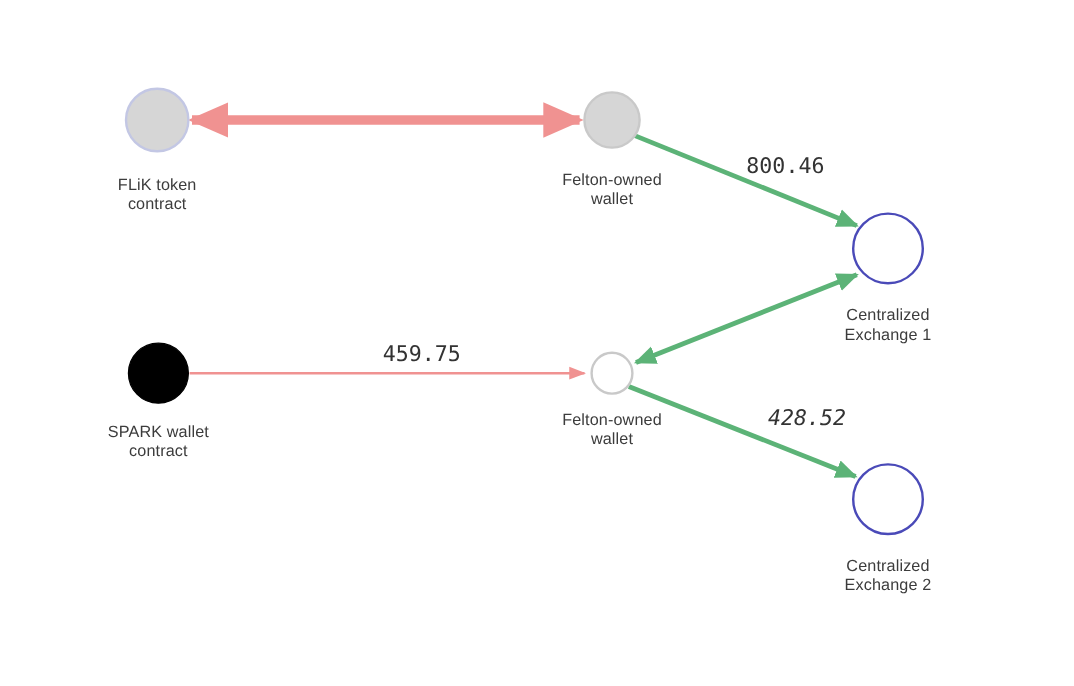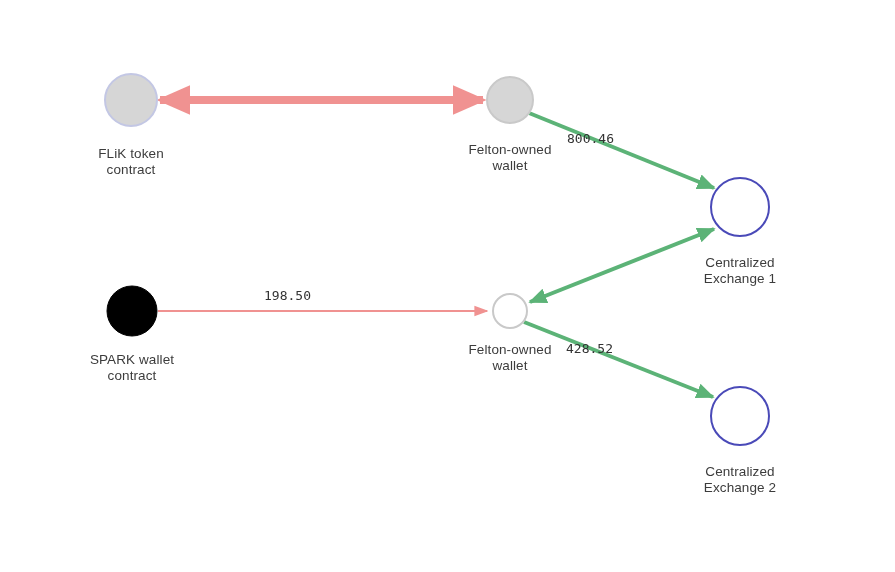--- a/index.html
+++ b/index.html
@@ -28,23 +28,23 @@
     font-size: 13.5px;
     line-height: 16px;
     text-align: center;
     white-space: pre;
     letter-spacing: 0.1px;
   }
   .edge-label {
     position: absolute;
     color: #333333;
     font-family: "DejaVu Sans Mono", monospace;
-    font-size: 13px;
+    font-size: 18px;
     line-height: 15px;
-    text-align: left;
+    text-align: right;
     white-space: pre;
   }
 </style>
 </head>
 <body>
 
 <svg id="graph-canvas" viewBox="0 0 895 572" xmlns="http://www.w3.org/2000/svg">
   <defs>
     <marker id="arrow-red" viewBox="0 0 10 10" refX="9" refY="5" markerWidth="4.2" markerHeight="4.2" orient="auto-start-reverse">
       <path d="M 0 0.6 L 10 5 L 0 9.4 z" fill="#f09291"></path>
@@ -100,15 +100,15 @@
 contract</div>
 
 <div class="node-label" style="left:410px; top:342px; width:200px;">Felton-owned
 wallet</div>
 
 <div class="node-label" style="left:640px; top:464px; width:200px;">Centralized
 Exchange 2</div>
 
 <div class="edge-label" style="left:567px; top:131px; width:120px;">800.46</div>
 
-<div class="edge-label" style="left:264px; top:288px; width:120px;">198.50</div>
+<div class="edge-label" style="left:264px; top:288px; width:120px;">459.75</div>
 
-<div class="edge-label" style="left:566px; top:341px; width:120px;">428.52</div>
+<div class="edge-label" style="left:585px; top:341px; width:120px;font-style:italic;">428.52</div>
 
 </body></html>

